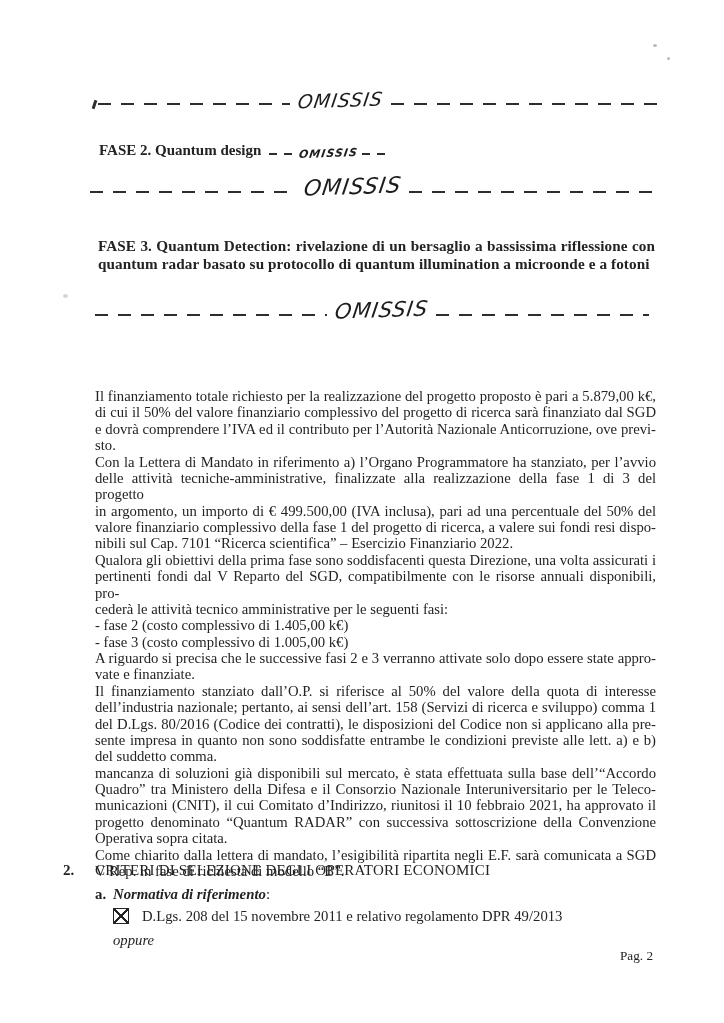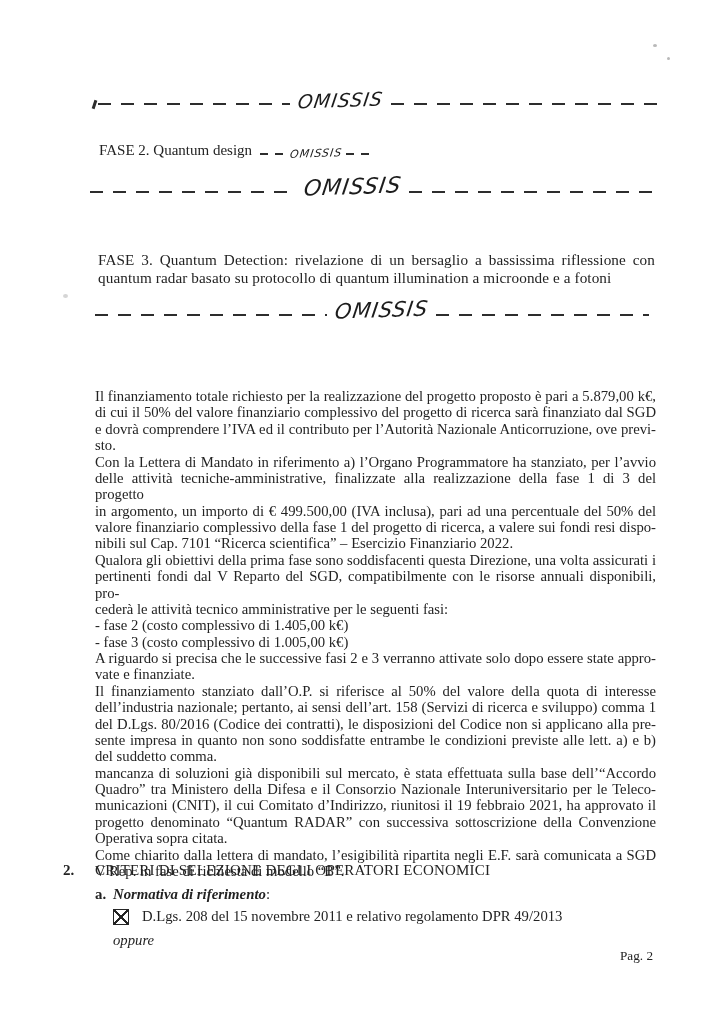--- a/index.html
+++ b/index.html
@@ -12,34 +12,34 @@
   .omline{position:absolute;display:flex;align-items:flex-end;}
   .dash{height:2px;background:repeating-linear-gradient(90deg,#2d2d2d 0 13px,transparent 13px 23px);margin-bottom:5px;}
   .dash.sm{height:2px;background:repeating-linear-gradient(90deg,#2d2d2d 0 8px,transparent 8px 15px);}
   .hook{width:3px;height:9px;background:#2d2d2d;transform:rotate(18deg);margin-bottom:1px;margin-right:2px;}
   .hand{
     font-family:"DejaVu Sans", sans-serif;font-style:italic;color:#1c1c1c;
     transform:rotate(-2deg) skewX(-10deg);letter-spacing:1px;line-height:1;
     margin:0 8px;white-space:nowrap;
   }
   
-  .fase2row{position:absolute;display:flex;align-items:flex-end;font-weight:normal;font-size:15px;}
-  .fase3{position:absolute;font-weight:normal;font-size:15.2px;line-height:18px;letter-spacing:0.1px;margin-top:14px;}
+  .fase2row{position:absolute;display:flex;align-items:flex-end;font-weight:bold;font-size:15px;}
+  .fase3{position:absolute;font-weight:bold;font-size:15.2px;line-height:18px;letter-spacing:0.1px;}
   .fase3 .j{text-align:justify;text-align-last:justify;}
   
   .body{position:absolute;font-size:14.7px;line-height:16.38px;margin-top:32px;}
   .body .bline{width:100%;}
   .body .j{text-align:justify;text-align-last:justify;}
   
   .secnum{position:absolute;font-weight:bold;font-size:15px;}
   .sectitle{position:absolute;font-weight:normal;font-size:15px;letter-spacing:0.2px;}
   .sublabel{position:absolute;font-weight:bold;font-size:14.8px;}
   .subtitle{position:absolute;font-size:14.8px;}
   .subtitle .bi{font-weight:bold;font-style:italic;}
-  .chkrow{position:absolute;display:flex;align-items:flex-end;font-size:14.7px;}
+  .chkrow{position:absolute;display:flex;align-items:flex-start;font-size:14.7px;}
   .chkbox{
     width:14px;height:14px;border:1.6px solid #242424;margin-right:13px;flex:0 0 auto;
     background:
       linear-gradient(45deg,transparent 44%,#242424 44% 56%,transparent 56%),
       linear-gradient(-45deg,transparent 44%,#242424 44% 56%,transparent 56%);
   }
   .oppure{position:absolute;font-style:italic;font-size:14.7px;text-align:right;}
   .footer{position:absolute;font-size:13.2px;}
   .speck{position:absolute;background:#b9b9b9;border-radius:50%;}
 </style>
@@ -101,21 +101,21 @@
       <div class="bline">- fase 3 (costo complessivo di 1.005,00 k€)</div>
       <div class="bline j">A riguardo si precisa che le successive fasi 2 e 3 verranno attivate solo dopo essere state appro-</div>
       <div class="bline">vate e finanziate.</div>
       <div class="bline j">Il finanziamento stanziato dall’O.P. si riferisce al 50% del valore della quota di interesse</div>
       <div class="bline j">dell’industria nazionale; pertanto, ai sensi dell’art. 158 (Servizi di ricerca e sviluppo) comma 1</div>
       <div class="bline j">del D.Lgs. 80/2016 (Codice dei contratti), le disposizioni del Codice non si applicano alla pre-</div>
       <div class="bline j">sente impresa in quanto non sono soddisfatte entrambe le condizioni previste alle lett. a) e b)</div>
       <div class="bline">del suddetto comma.</div>
       <div class="bline j">mancanza di soluzioni già disponibili sul mercato, è stata effettuata sulla base dell’“Accordo</div>
       <div class="bline j">Quadro” tra Ministero della Difesa e il Consorzio Nazionale Interuniversitario per le Teleco-</div>
-      <div class="bline j">municazioni (CNIT), il cui Comitato d’Indirizzo, riunitosi il 19 febbraio 2021, ha approvato il</div>
+      <div class="bline j">municazioni (CNIT), il cui Comitato d’Indirizzo, riunitosi il 10 febbraio 2021, ha approvato il</div>
       <div class="bline j">progetto denominato “Quantum RADAR” con successiva sottoscrizione della Convenzione</div>
       <div class="bline">Operativa sopra citata.</div>
       <div class="bline j">Come chiarito dalla lettera di mandato, l’esigibilità ripartita negli E.F. sarà comunicata a SGD</div>
       <div class="bline">V Rep. in fase di richiesta di modello “B”.</div>
     </div>
 
   <span class="secnum" style="top:862px;left:63px;">2.</span>
   <span class="sectitle" style="top:862px;left:95px;">CRITERI DI SELEZIONE DEGLI OPERATORI ECONOMICI</span>
 
   <span class="sublabel" style="top:886px;left:95px;">a.</span>

